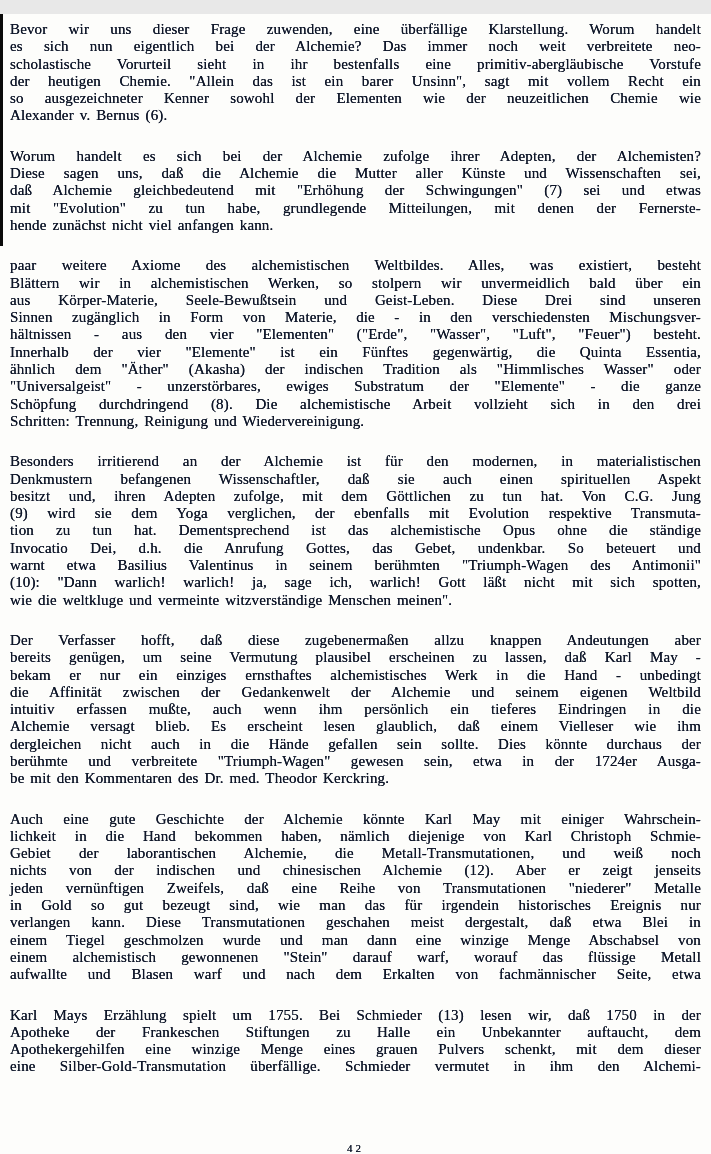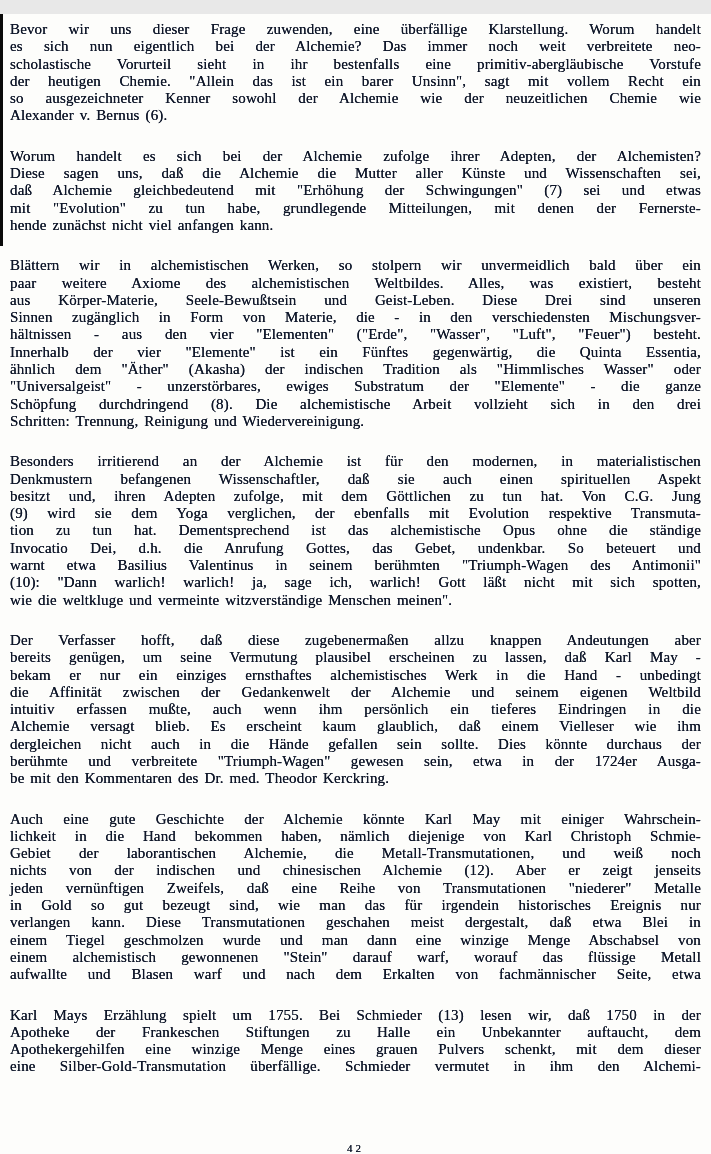--- a/index.html
+++ b/index.html
@@ -65,33 +65,33 @@
 <body>
 
 <div class="page">
   <div class="scan-line"></div>
   <div class="text-block">
       <div class="para">
         <div class="line">Bevor wir uns dieser Frage zuwenden, eine überfällige Klarstellung. Worum handelt</div>
         <div class="line">es sich nun eigentlich bei der Alchemie? Das immer noch weit verbreitete neo-</div>
         <div class="line">scholastische Vorurteil sieht in ihr bestenfalls eine primitiv-abergläubische Vorstufe</div>
         <div class="line">der heutigen Chemie. "Allein das ist ein barer Unsinn", sagt mit vollem Recht ein</div>
-        <div class="line">so ausgezeichneter Kenner sowohl der Alchemie wie der neuzeitlichen Chemie wie</div>
+        <div class="line">so ausgezeichneter Kenner sowohl der Elementen wie der neuzeitlichen Chemie wie</div>
         <div class="line last">Alexander v. Bernus (6).</div>
       </div>
       <div class="para">
         <div class="line">Worum handelt es sich bei der Alchemie zufolge ihrer Adepten, der Alchemisten?</div>
         <div class="line">Diese sagen uns, daß die Alchemie die Mutter aller Künste und Wissenschaften sei,</div>
         <div class="line">daß Alchemie gleichbedeutend mit "Erhöhung der Schwingungen" (7) sei und etwas</div>
         <div class="line">mit "Evolution" zu tun habe, grundlegende Mitteilungen, mit denen der Fernerste-</div>
         <div class="line last">hende zunächst nicht viel anfangen kann.</div>
       </div>
       <div class="para">
+        <div class="line">paar weitere Axiome des alchemistischen Weltbildes. Alles, was existiert, besteht</div>
         <div class="line">Blättern wir in alchemistischen Werken, so stolpern wir unvermeidlich bald über ein</div>
-        <div class="line">paar weitere Axiome des alchemistischen Weltbildes. Alles, was existiert, besteht</div>
         <div class="line">aus Körper-Materie, Seele-Bewußtsein und Geist-Leben. Diese Drei sind unseren</div>
         <div class="line">Sinnen zugänglich in Form von Materie, die - in den verschiedensten Mischungsver-</div>
         <div class="line">hältnissen - aus den vier "Elementen" ("Erde", "Wasser", "Luft", "Feuer") besteht.</div>
         <div class="line">Innerhalb der vier "Elemente" ist ein Fünftes gegenwärtig, die Quinta Essentia,</div>
         <div class="line">ähnlich dem "Äther" (Akasha) der indischen Tradition als "Himmlisches Wasser" oder</div>
         <div class="line">"Universalgeist" - unzerstörbares, ewiges Substratum der "Elemente" - die ganze</div>
         <div class="line">Schöpfung durchdringend (8). Die alchemistische Arbeit vollzieht sich in den drei</div>
         <div class="line last">Schritten: Trennung, Reinigung und Wiedervereinigung.</div>
       </div>
       <div class="para">
@@ -104,21 +104,21 @@
         <div class="line">warnt etwa Basilius Valentinus in seinem berühmten "Triumph-Wagen des Antimonii"</div>
         <div class="line">(10): "Dann warlich! warlich! ja, sage ich, warlich! Gott läßt nicht mit sich spotten,</div>
         <div class="line last">wie die weltkluge und vermeinte witzverständige Menschen meinen".</div>
       </div>
       <div class="para">
         <div class="line">Der Verfasser hofft, daß diese zugebenermaßen allzu knappen Andeutungen aber</div>
         <div class="line">bereits genügen, um seine Vermutung plausibel erscheinen zu lassen, daß Karl May -</div>
         <div class="line">bekam er nur ein einziges ernsthaftes alchemistisches Werk in die Hand - unbedingt</div>
         <div class="line">die Affinität zwischen der Gedankenwelt der Alchemie und seinem eigenen Weltbild</div>
         <div class="line">intuitiv erfassen mußte, auch wenn ihm persönlich ein tieferes Eindringen in die</div>
-        <div class="line">Alchemie versagt blieb. Es erscheint kaum glaublich, daß einem Vielleser wie ihm</div>
+        <div class="line">Alchemie versagt blieb. Es erscheint lesen glaublich, daß einem Vielleser wie ihm</div>
         <div class="line">dergleichen nicht auch in die Hände gefallen sein sollte. Dies könnte durchaus der</div>
         <div class="line">berühmte und verbreitete "Triumph-Wagen" gewesen sein, etwa in der 1724er Ausga-</div>
         <div class="line last">be mit den Kommentaren des Dr. med. Theodor Kerckring.</div>
       </div>
       <div class="para">
         <div class="line">Auch eine gute Geschichte der Alchemie könnte Karl May mit einiger Wahrschein-</div>
         <div class="line">lichkeit in die Hand bekommen haben, nämlich diejenige von Karl Christoph Schmie-</div>
         <div class="line">Gebiet der laborantischen Alchemie, die Metall-Transmutationen, und weiß noch</div>
         <div class="line">nichts von der indischen und chinesischen Alchemie (12). Aber er zeigt jenseits</div>
         <div class="line">jeden vernünftigen Zweifels, daß eine Reihe von Transmutationen "niederer" Metalle</div>

